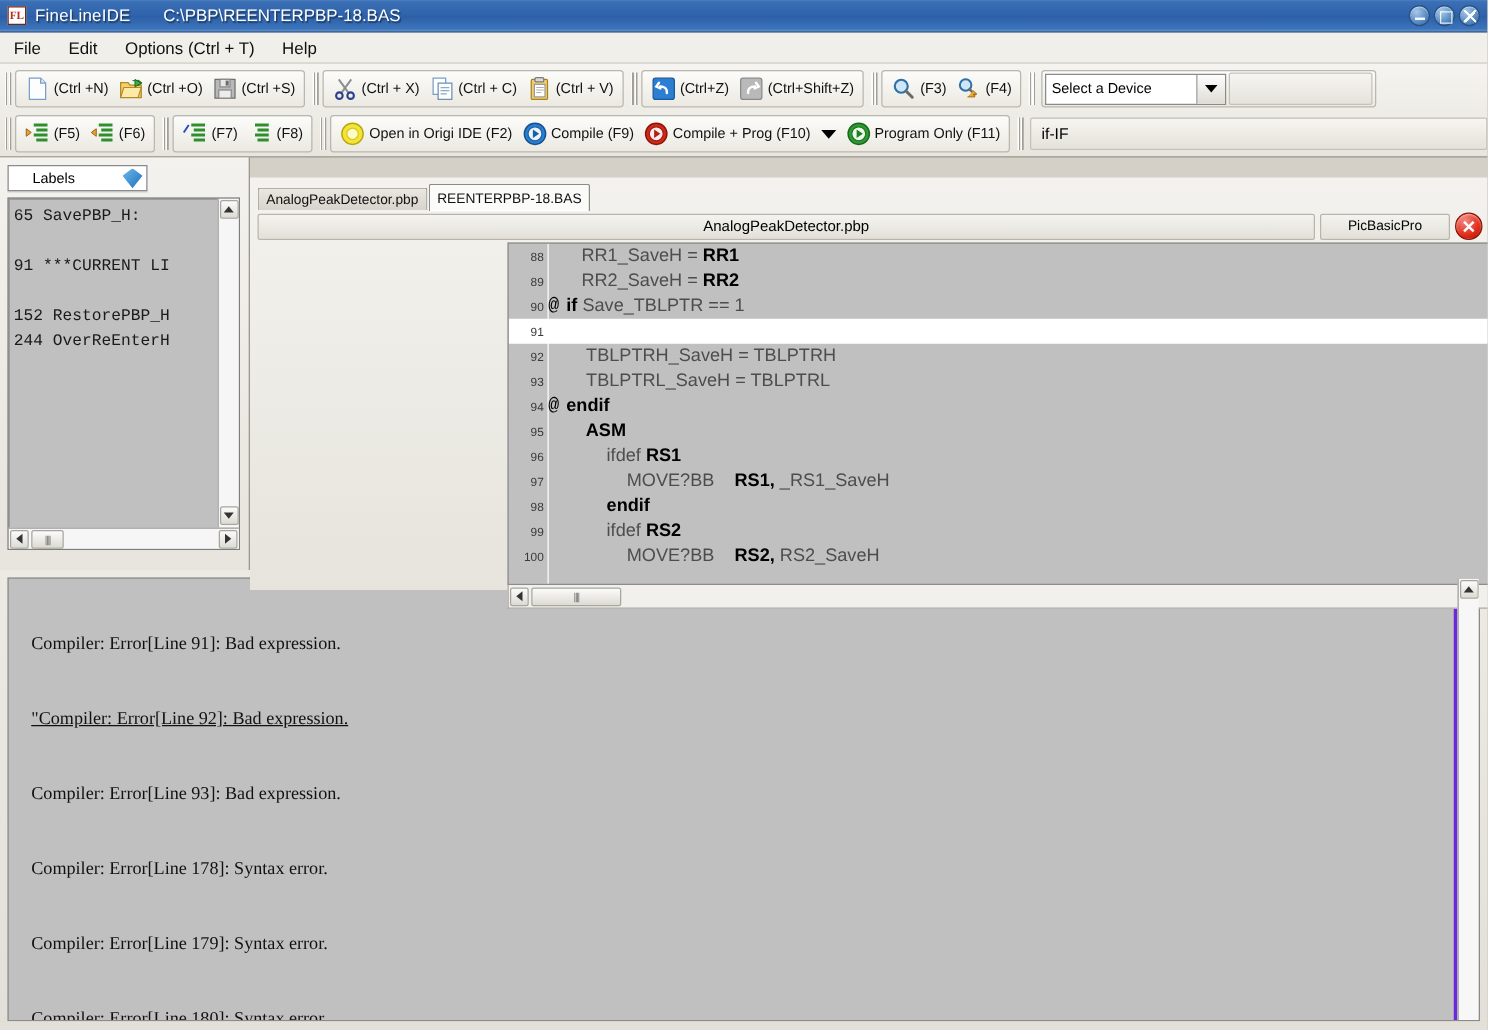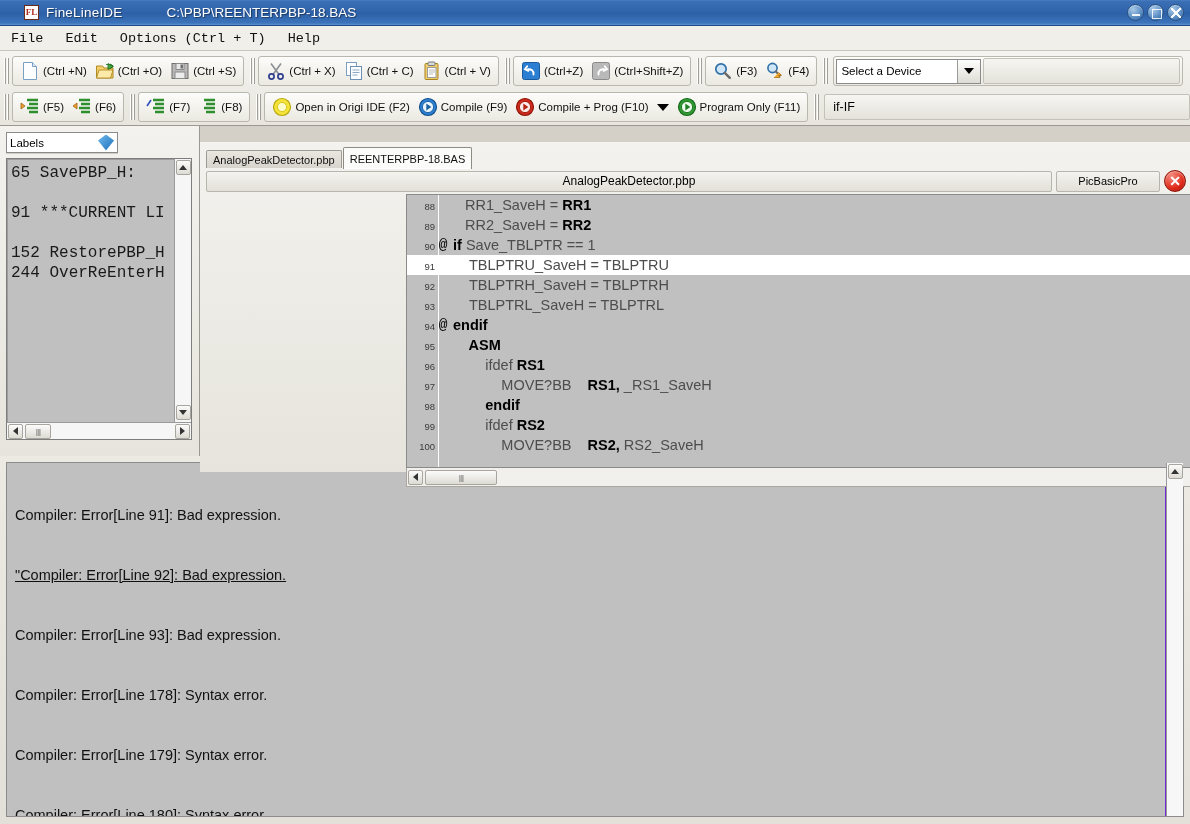--- a/index.html
+++ b/index.html
@@ -13,34 +13,34 @@
 
   
   #titlebar{
     height:26px; width:1190px;
     background:linear-gradient(to bottom,#4a7fc1 0%,#3a6fb5 6%,#2f63ab 48%,#2c5fa6 52%,#3c74bb 92%,#5d93cd 100%);
     display:flex; align-items:center;
     border-bottom:1px solid #1d4a88;
     position:relative;
   }
   #app-icon{
-    width:15px;height:15px;margin-left:24px;margin-right:7px;
+    width:15px;height:15px;margin-left:6px;margin-right:7px;
     background:#fff;border:1px solid #6a2a1a;
     display:flex;align-items:center;justify-content:center;
     font-size:9px;font-weight:bold;color:#b02f20;
     font-family:"Liberation Serif", serif;line-height:1;
     flex:none;
   }
   #title-text{
     color:#fff;font-size:13.5px;letter-spacing:.2px;
     text-shadow:1px 1px 1px rgba(0,0,0,.45);
     white-space:nowrap;
   }
   #title-path{
-    color:#fff;font-size:13.5px;margin-left:44px;
+    color:#fff;font-size:13.5px;margin-left:26px;
     text-shadow:1px 1px 1px rgba(0,0,0,.45);
     white-space:nowrap;
   }
   #wincontrols{ position:absolute; right:6px; top:4px; display:flex; gap:3px; }
   .wc{
     width:17px;height:17px;border-radius:50%;
     background:radial-gradient(circle at 35% 30%,#a9c9e8,#5b8fc4 55%,#2b5e9c);
     border:1px solid #2b5183;
     position:relative;
     box-shadow:inset 0 1px 1px rgba(255,255,255,.5);
@@ -57,21 +57,21 @@
   }
 
   
   #menubar{
     height:25px;width:1190px;background:#f0efe9;
     display:flex;align-items:center;
     border-bottom:1px solid #c9c7bd;
   }
   .menu-item{
     padding:2px 11px;font-size:13.5px;color:#111;cursor:default;
-    font-family:Liberation Mono, monospace;
+    font-family:Liberation Sans, sans-serif;
   }
 
   
   #toolbars{
     width:1190px;height:75px;
     background:linear-gradient(to bottom,#f5f4f0,#e7e5dd);
     border-bottom:1px solid #9a9890;
     padding:2px 0 0 0;
     position:relative;
   }
@@ -95,21 +95,21 @@
     cursor:default;
   }
   .tb-lbl{ font-size:11.5px; }
   .ico{ width:20px;height:20px;flex:none;display:block; }
 
   
   #device-wrap{
     display:flex;align-items:center;height:30px;
     border:1px solid #b9b7ae;border-radius:3px;
     background:linear-gradient(to bottom,#fcfcfa,#ebe9e1);
-    width:350px;margin-left:2px;padding:0 2px;
+    width:268px;margin-left:2px;padding:0 2px;
   }
   #device-combo{
     display:flex;align-items:stretch;height:25px;width:145px;
     border:1px solid #8b8b8b;background:#fff;
   }
   #device-value{ flex:1;display:flex;align-items:center;padding-left:4px;font-size:11.5px;color:#000;}
   #device-arrow{
     width:23px;border-left:1px solid #9b9b9b;
     background:linear-gradient(to bottom,#fdfdfd,#dedcd4);
     display:flex;align-items:center;justify-content:center;
@@ -142,37 +142,37 @@
     padding:6px 6px 0 6px;
     border-right:1px solid #9a9890;
     position:relative;
   }
   #labels-combo{
     height:21px;width:112px;border:1px solid #8b8b8b;
     background:#fff;display:flex;align-items:center;
     padding:0 3px;position:relative;
     box-shadow:0 1px 0 #cfcdc5;
   }
-  #labels-combo-text{ font-size:11.5px;flex:1; }
+  #labels-combo-text{ font-size:11.5px;flex:1;margin-left:16px; }
   .diamond{
     width:16px;height:16px;flex:none;
     background:linear-gradient(135deg,#6fb8ec,#1a6fba);
     clip-path:polygon(50% 0,100% 38%,50% 100%,0 38%);
     border-radius:2px;
   }
   #labels-box{
     margin-top:5px;width:186px;height:282px;
     background:#c0c0c0;border:1px solid #7d7d7d;
     position:relative;display:flex;
     box-shadow:inset 1px 1px 0 #9d9d9d;
   }
   #labels-list{
     flex:1;overflow:hidden;position:relative;
     font-family:"Liberation Mono", monospace;
-    font-size:16px;color:#1a1a1a;
+    font-size:13px;color:#1a1a1a;
     padding:4px 0 11px 4px;
     line-height:20px;
     white-space:nowrap;
   }
   .lbl-row{ height:20px; }
   .lbl-gap{ height:20px; }
   
   .sb-v{
     width:17px;background:#f6f6f6;border-left:1px solid #9a9a9a;
     display:flex;flex-direction:column;justify-content:space-between;align-items:center;
@@ -291,25 +291,25 @@
   #outputpanel{
     width:1190px;height:auto;padding:6px 6px 0 6px;
     background:linear-gradient(to bottom,#eceae2,#e2e0d8);
   }
   #output-box{
     width:1178px;height:355px;
     border:1px solid #8b8b8b;background:#c0c0c0;
     display:flex;overflow:hidden;
   }
   #output-text{
-    flex:1;padding:2px 0 0 8px;
-    font-family:Liberation Sans, sans-serif;
+    flex:1;padding:2px 0 0 18px;
+    font-family:Liberation Serif, serif;
     font-size:14.5px;line-height:20px;color:#111;
     white-space:pre;overflow:hidden;
-    border-right:1px solid #6d28d9;
+    border-right:3px solid #6d28d9;
   }
   .ol{ height:20px; }
   .ol.sel{ text-decoration:underline; }
   #output-vsb{
     width:17px;background:#f7f7f7;border-left:1px solid #9a9a9a;
     flex:none;position:relative;
     display:flex;flex-direction:column;align-items:center;
   }
   #footer{ width:1190px;height:16px;background:#e2e0d8; }
 </style>
@@ -589,21 +589,20 @@
 
           <div class="cl">
             <span class="num">90</span>
             <span class="at">@</span>
             <span class="txt"> <b>if</b> Save_TBLPTR == 1</span>
           </div>
 
           <div class="cl current">
             <span class="num">91</span>
             <span class="at"></span>
-            <span class="txt">     TBLPTRU_SaveH = TBLPTRU</span>
           </div>
 
           <div class="cl">
             <span class="num">92</span>
             <span class="at"></span>
             <span class="txt">     TBLPTRH_SaveH = TBLPTRH</span>
           </div>
 
           <div class="cl">
             <span class="num">93</span>

